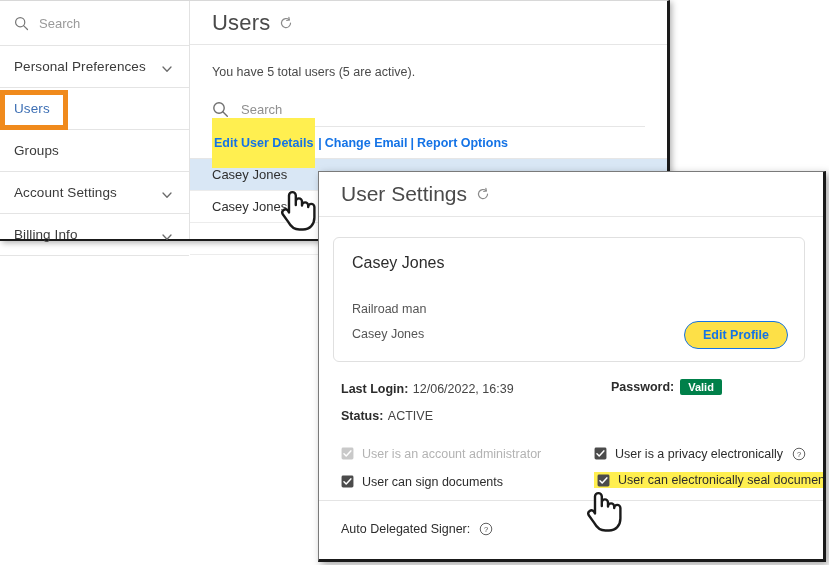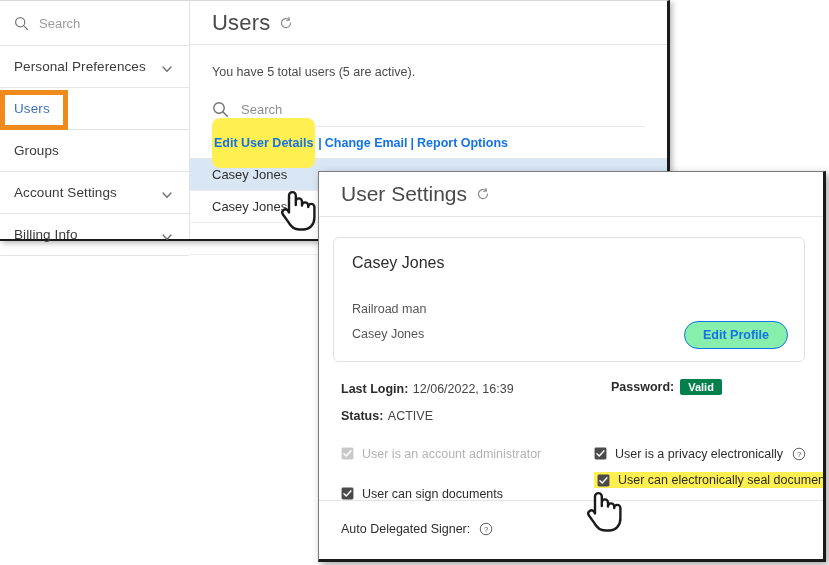--- a/index.html
+++ b/index.html
@@ -152,21 +152,20 @@
   }
   #action-links a {
     color: #1473e6;
     text-decoration: none;
   }
   #action-links .sep { color: #1473e6; padding: 0 3px; }
   .hl-yellow {
     background: #ffef50;
     color: #1473e6 !important;
     padding: 18px 2px;
-    border-radius: 8px;
   }
 
   .user-row {
     height: 32px;
     display: flex;
     align-items: center;
     padding-left: 22px;
     font-size: 13px;
     color: #2f2f2f;
     border-bottom: 1px solid #ececec;
@@ -226,21 +225,21 @@
     top: 89px;
     font-size: 12.5px;
     color: #555;
   }
   #edit-profile-button {
     position: absolute;
     right: 16px;
     bottom: 12px;
     border: 1.5px solid #1473e6;
     border-radius: 18px;
-    background: #86efac;
+    background: #fde047;
     color: #1473e6;
     font-family: "Liberation Sans", sans-serif;
     font-size: 12.5px;
     font-weight: bold;
     padding: 6px 18px;
     cursor: pointer;
   }
 
   #meta-block {
     margin: 17px 0 0 22px;
@@ -287,21 +286,21 @@
     display: flex;
     align-items: flex-start;
     font-size: 12.5px;
     color: #2c2c2c;
     white-space: nowrap;
   }
   .perm .cbx { margin-right: 8px; display: flex; }
   .perm.disabled { color: #b3b3b3; }
   .perm .help { margin-left: 9px; display: flex; }
   #perm-acct-admin   { left: 22px;  top: 8px; }
-  #perm-sign-docs    { left: 22px;  top: 48px; }
+  #perm-sign-docs    { left: 22px;  top: 36px; }
   #perm-privacy      { left: 275px; top: 8px; }
   #perm-seal         { left: 275px; top: 33px; }
   #perm-seal .hl-wrap {
     background: #ffef50;
     padding: 1px 3px;
     display: flex;
     align-items: center;
   }
 
   #auto-delegated-row {

